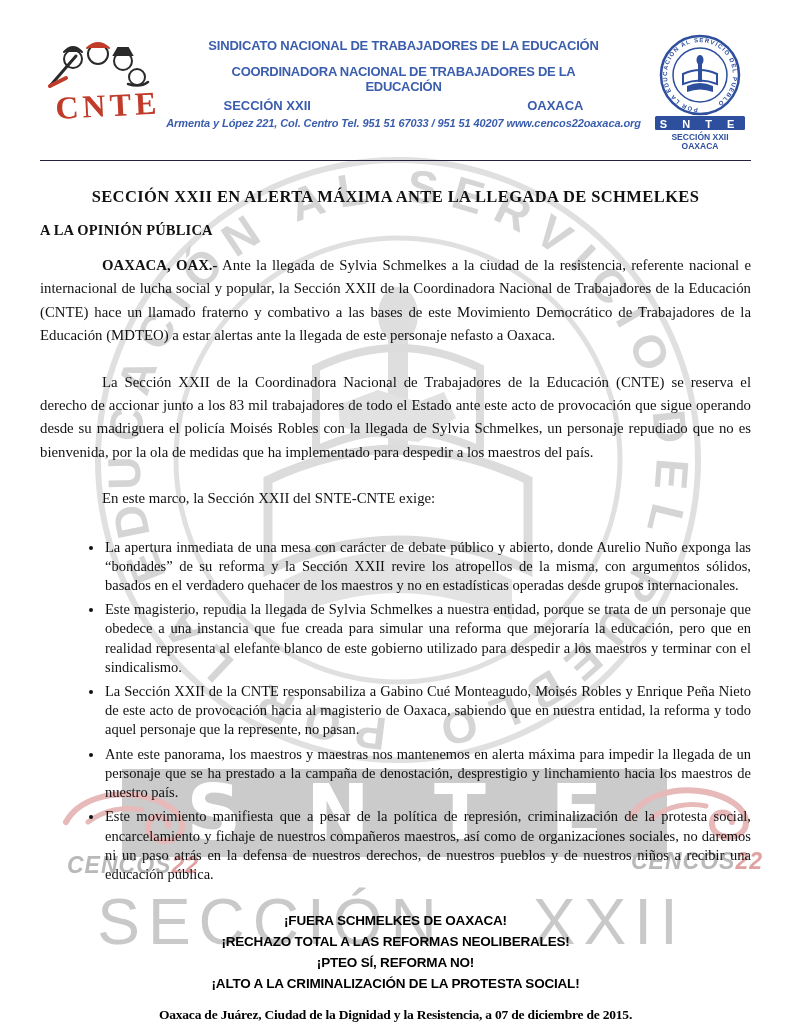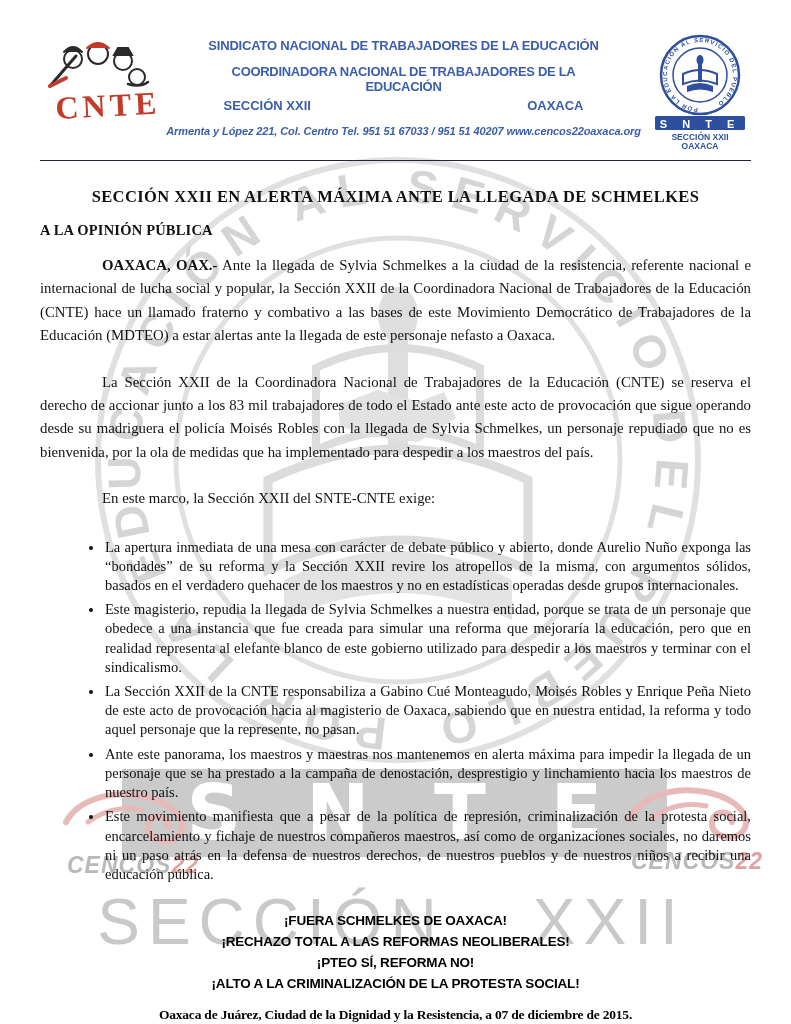--- a/index.html
+++ b/index.html
@@ -35,21 +35,21 @@
   .content{position:relative;z-index:1;padding:34px 40px 0;}
   header.letterhead{display:flex;align-items:flex-start;}
   .logo-cnte{width:118px;flex:0 0 118px;}
   .logo-snte{width:102px;flex:0 0 102px;}
   .head-center{flex:1;text-align:center;padding-top:4px;color:#3a5dad;
     font-family:"Liberation Sans",sans-serif;font-weight:bold;}
   .h-line1{font-size:13px;letter-spacing:-0.2px;}
   .h-sub{width:360px;margin:11px auto 0;}
   .h-line2{font-size:13px;letter-spacing:-0.3px;}
   .h-row{display:flex;justify-content:space-between;font-size:13px;margin-top:4px;}
-  .h-addr{margin-top:12px;font-size:11px;font-style:italic;letter-spacing:-0.1px;}
+  .h-addr{margin-top:4px;font-size:11px;font-style:italic;letter-spacing:-0.1px;}
   hr.divider{border:none;border-top:1.6px solid #23233d;margin:8px 0 0;}
   h1.doc-title{
     margin:26px 0 0;text-align:center;font-size:16.5px;font-weight:bold;letter-spacing:0.4px;
   }
   h2.addressee{margin:15px 0 0;font-size:14.5px;font-weight:bold;letter-spacing:0.2px;}
   p.para{
     margin:15px 0 8px;font-size:14.8px;line-height:23.4px;text-align:justify;text-indent:62px;
   }
   p.para + p.para{margin-top:23px;}
   ul.demands{margin:27px 0 0;padding-left:64px;}

